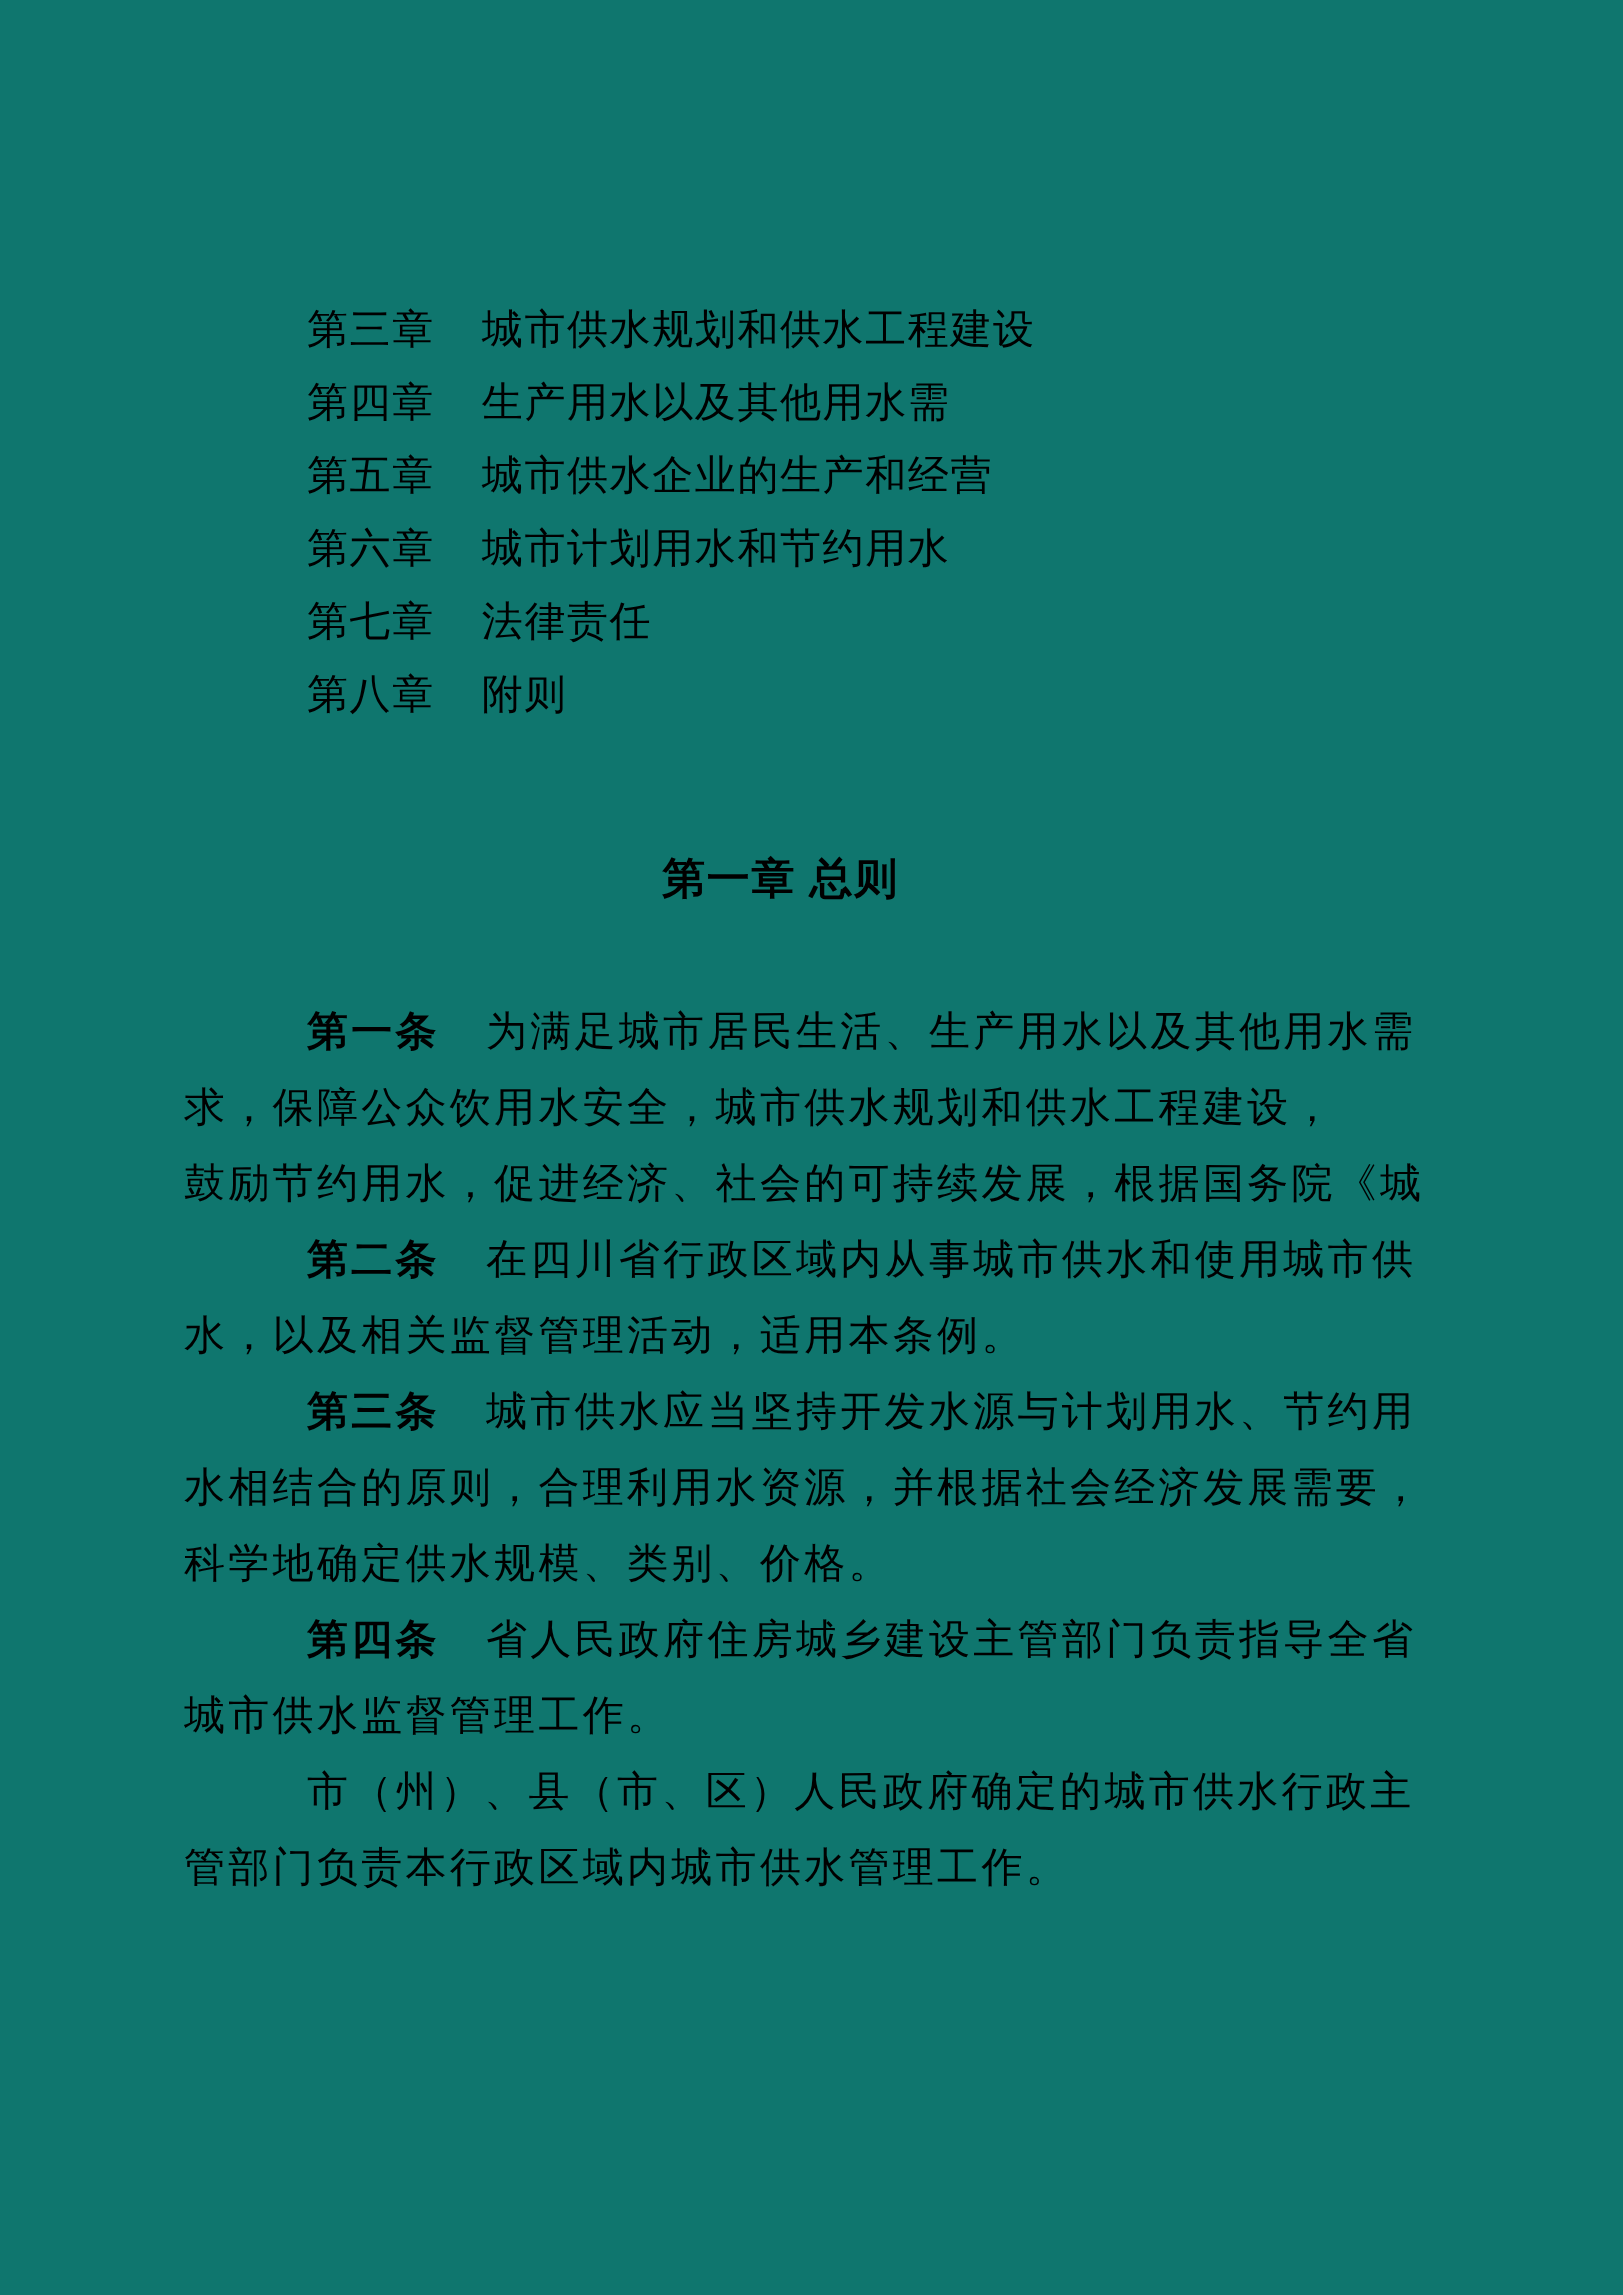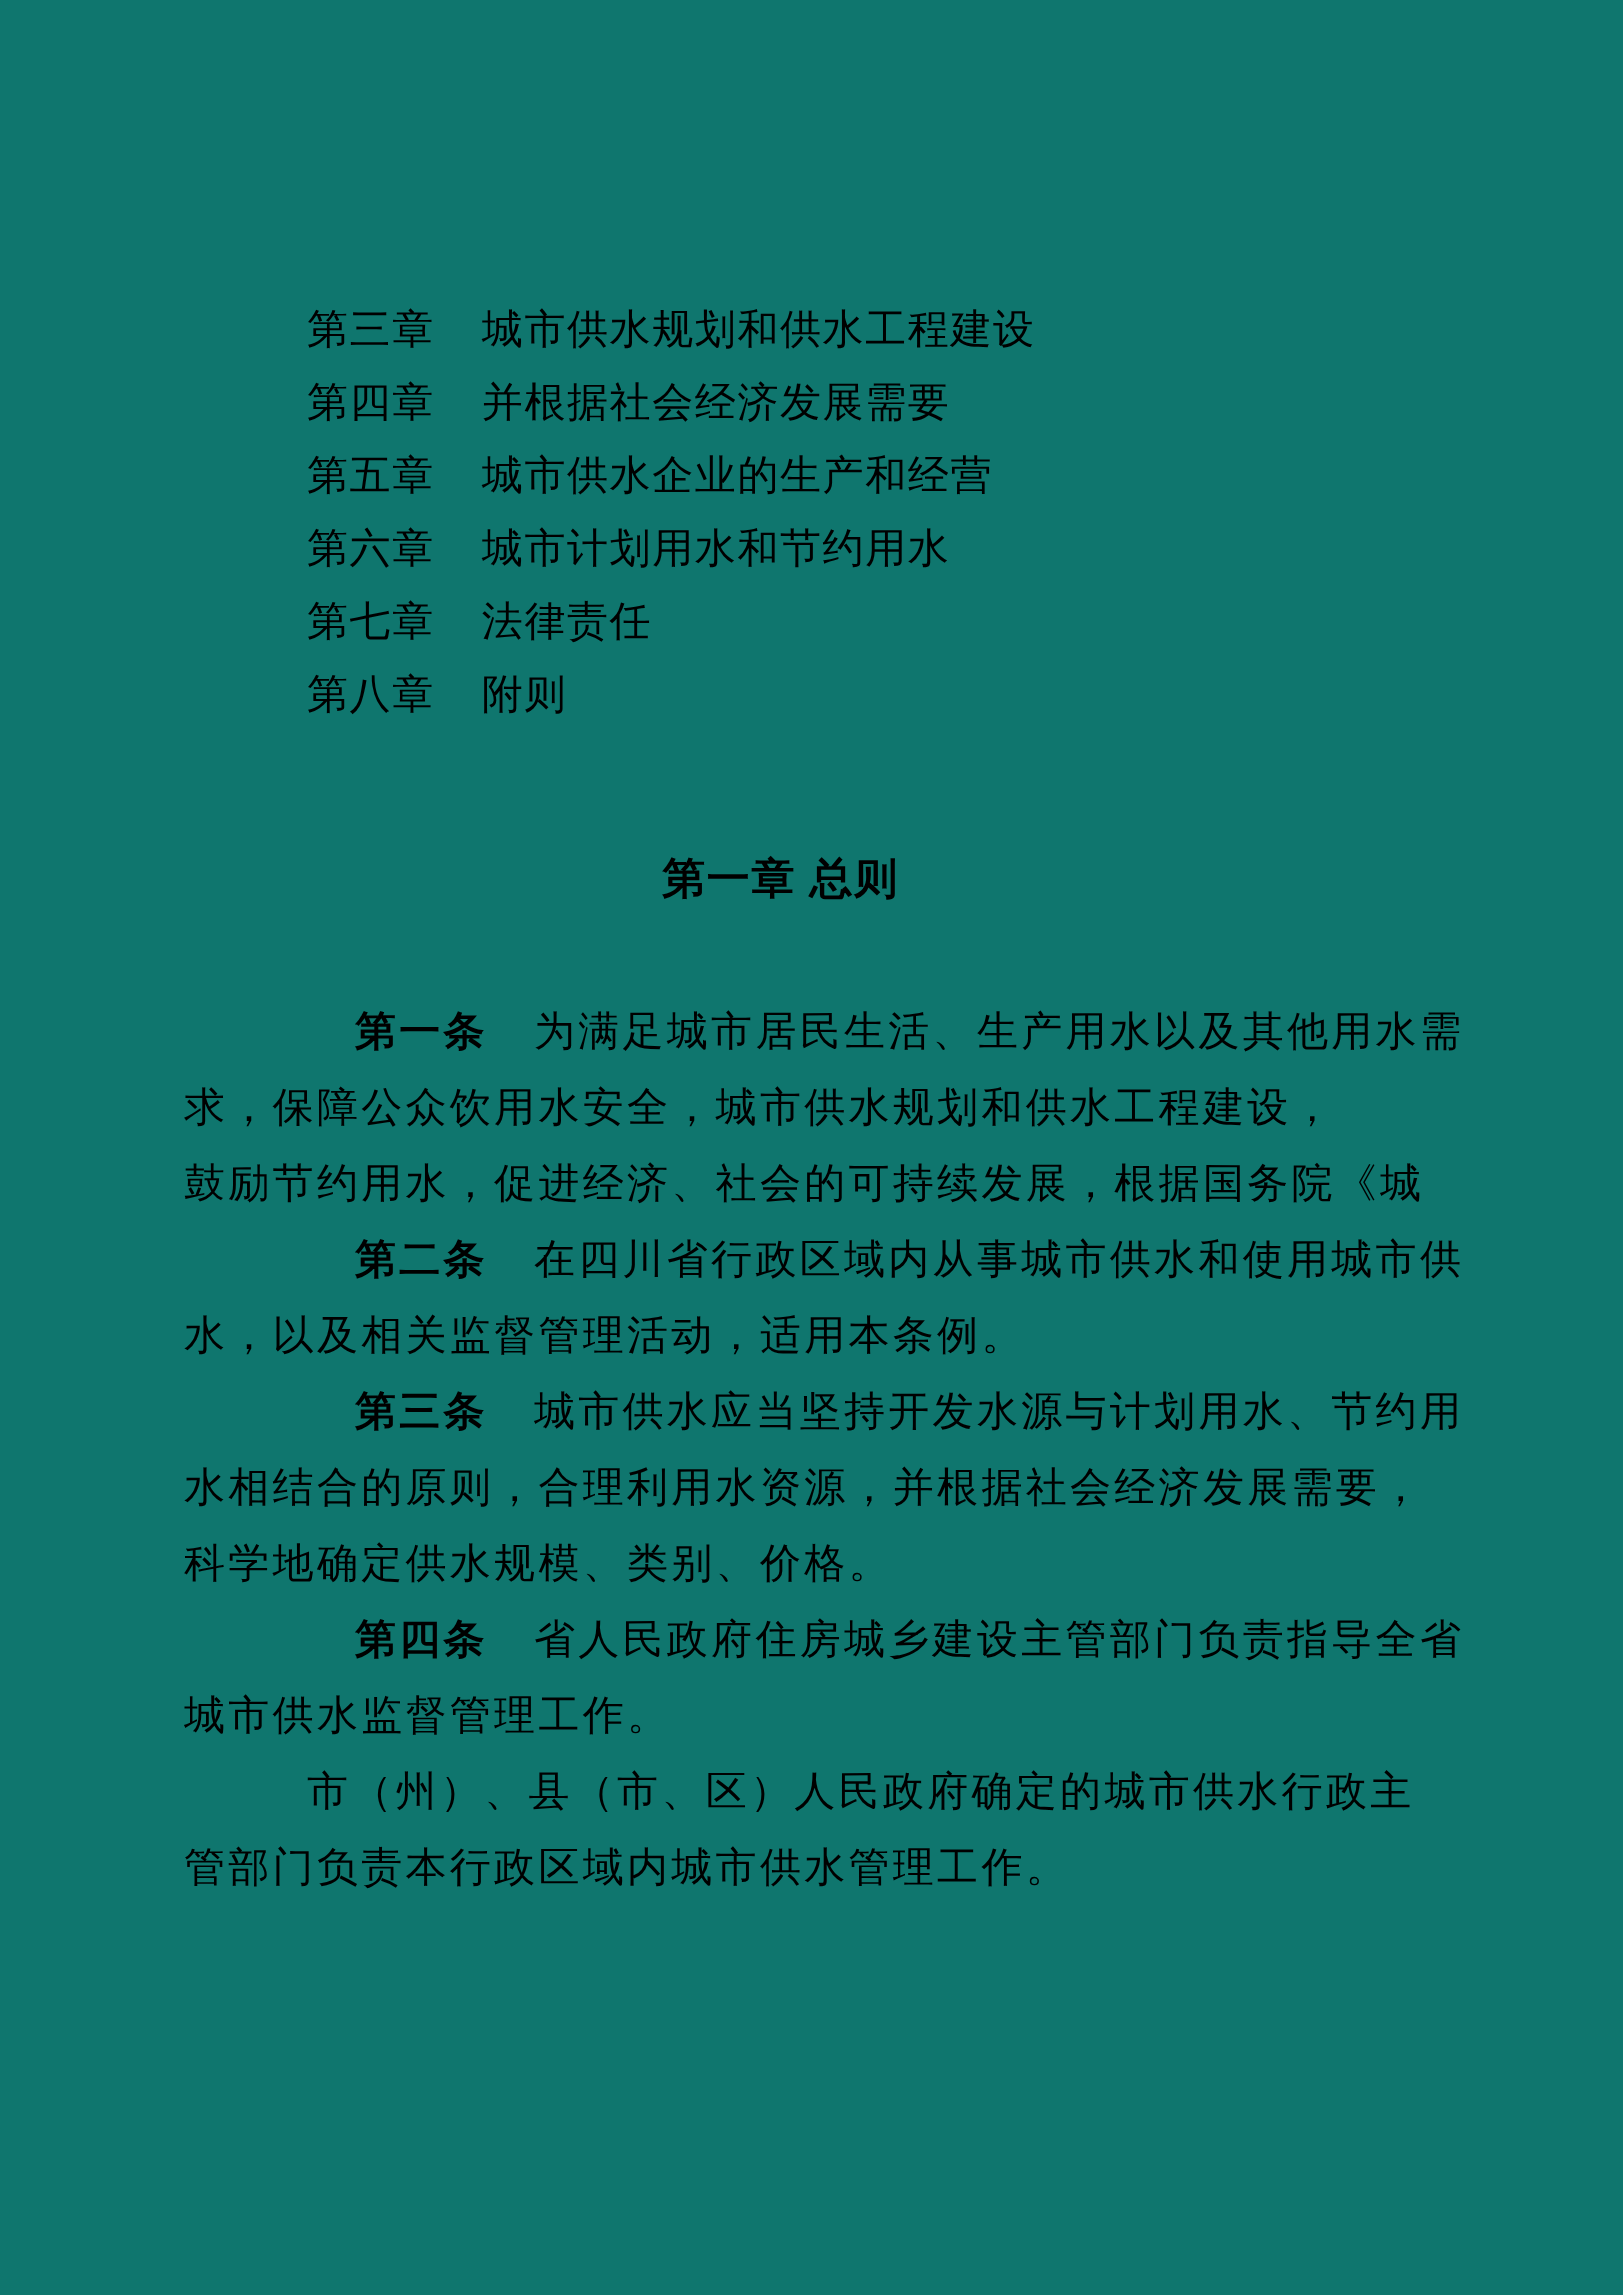--- a/index.html
+++ b/index.html
@@ -53,34 +53,33 @@
     font-size:41px;
     line-height:76px;
     letter-spacing:3.3px;
   }
   .para{margin:0;}
   .line{white-space:nowrap;}
   .line.indent{padding-left:123px;}
   .article-number{
     font-weight:bold;
     font-family:Liberation Serif, serif;
-    margin-left:48px;
   }
   .label-gap{
     display:inline-block;
     width:46px;
   }
 </style>
 </head>
 <body>
 
 <div class="page">
   <div class="toc" id="toc">
       <div class="toc-line"><span>第三章</span><span class="toc-gap"></span><span>城市供水规划和供水工程建设</span></div>
-      <div class="toc-line"><span>第四章</span><span class="toc-gap"></span><span>并根据社会经济发展需要</span></div>
+      <div class="toc-line"><span>第四章</span><span class="toc-gap"></span><span>生产用水以及其他用水需</span></div>
       <div class="toc-line"><span>第五章</span><span class="toc-gap"></span><span>城市供水企业的生产和经营</span></div>
       <div class="toc-line"><span>第六章</span><span class="toc-gap"></span><span>城市计划用水和节约用水</span></div>
       <div class="toc-line"><span>第七章</span><span class="toc-gap"></span><span>法律责任</span></div>
       <div class="toc-line"><span>第八章</span><span class="toc-gap"></span><span>附则</span></div>
     </div>
   <div class="chapter-heading">第一章 总则</div>
   <div class="articles" id="articles">
       <div class="para">
         <div class="line indent"><span class="article-number">第一条</span><span class="label-gap"></span><span>为满足城市居民生活、生产用水以及其他用水需</span></div>
         <div class="line"><span>求，保障公众饮用水安全，城市供水规划和供水工程建设，</span></div>

